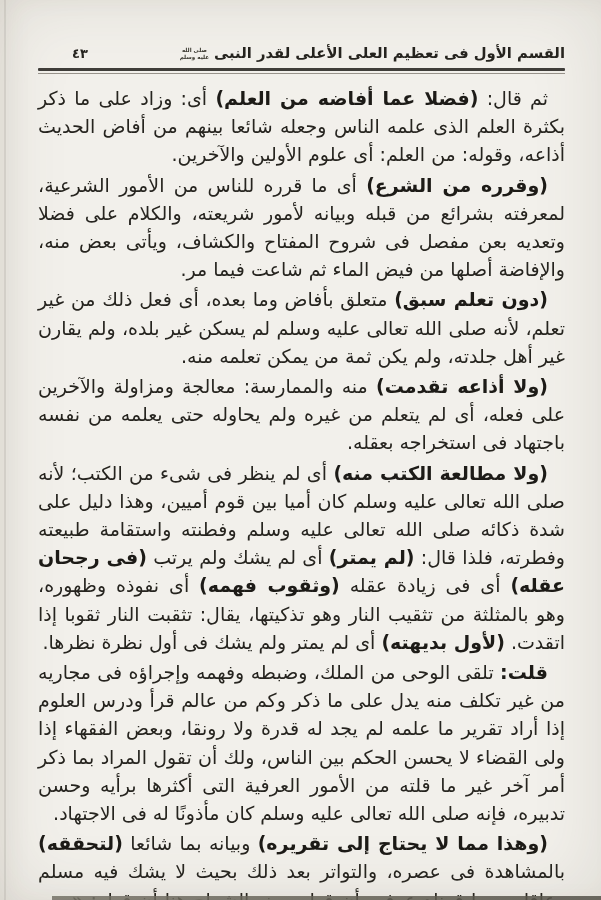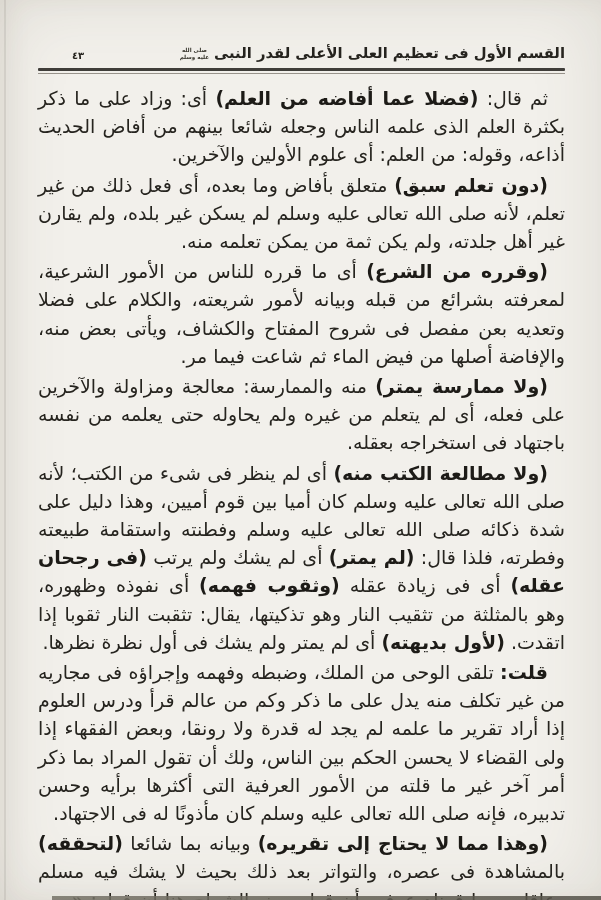--- a/index.html
+++ b/index.html
@@ -55,21 +55,21 @@
     flex-direction:column;
     align-items:center;
     justify-content:center;
     font-size:5.6px;
     line-height:6.2px;
     font-weight:bold;
     color:#3a382f;
     transform:translateY(1px);
   }
   .page-num{
-    font-size:10px;
+    font-size:13px;
     margin-left:34px;
     letter-spacing:2px;
   }
   .header-rule{margin-top:7px;}
   .rule-thick{height:3px;background:#403e3a;border-radius:1px;}
   .rule-thin{height:1px;background:#99948c;margin-top:2px;}
   .body-text{
     margin-top:10px;
     font-size:19px;
     line-height:28.2px;
@@ -100,23 +100,23 @@
       <span class="page-num">٤٣</span>
     </header>
 
     <div class="header-rule">
       <div class="rule-thick"></div>
       <div class="rule-thin"></div>
     </div>
 
     <main class="body-text">
         <p class="para"><span>ثم قال: </span><b>(فضلا عما أفاضه من العلم)</b><span> أى: وزاد على ما ذكر بكثرة العلم الذى علمه الناس وجعله شائعا بينهم من أفاض الحديث أذاعه، وقوله: من العلم: أى علوم الأولين والآخرين.</span></p>
+        <p class="para"><b>(وقرره من الشرع)</b><span> أى ما قرره للناس من الأمور الشرعية، لمعرفته بشرائع من قبله وبيانه لأمور شريعته، والكلام على فضلا وتعديه بعن مفصل فى شروح المفتاح والكشاف، ويأتى بعض منه، والإفاضة أصلها من فيض الماء ثم شاعت فيما مر.</span></p>
         <p class="para"><b>(دون تعلم سبق)</b><span> متعلق بأفاض وما بعده، أى فعل ذلك من غير تعلم، لأنه صلى الله تعالى عليه وسلم لم يسكن غير بلده، ولم يقارن غير أهل جلدته، ولم يكن ثمة من يمكن تعلمه منه.</span></p>
-        <p class="para"><b>(وقرره من الشرع)</b><span> أى ما قرره للناس من الأمور الشرعية، لمعرفته بشرائع من قبله وبيانه لأمور شريعته، والكلام على فضلا وتعديه بعن مفصل فى شروح المفتاح والكشاف، ويأتى بعض منه، والإفاضة أصلها من فيض الماء ثم شاعت فيما مر.</span></p>
-        <p class="para"><b>(ولا ممارسة يمتر)</b><span> منه والممارسة: معالجة ومزاولة والآخرين على فعله، أى لم يتعلم من غيره ولم يحاوله حتى يعلمه من نفسه باجتهاد فى استخراجه بعقله.</span></p>
+        <p class="para"><b>(ولا أذاعه تقدمت)</b><span> منه والممارسة: معالجة ومزاولة والآخرين على فعله، أى لم يتعلم من غيره ولم يحاوله حتى يعلمه من نفسه باجتهاد فى استخراجه بعقله.</span></p>
         <p class="para"><b>(ولا مطالعة الكتب منه)</b><span> أى لم ينظر فى شىء من الكتب؛ لأنه صلى الله تعالى عليه وسلم كان أميا بين قوم أميين، وهذا دليل على شدة ذكائه صلى الله تعالى عليه وسلم وفطنته واستقامة طبيعته وفطرته، فلذا قال: </span><b>(لم يمتر)</b><span> أى لم يشك ولم يرتب </span><b>(فى رجحان عقله)</b><span> أى فى زيادة عقله </span><b>(وثقوب فهمه)</b><span> أى نفوذه وظهوره، وهو بالمثلثة من تثقيب النار وهو تذكيتها، يقال: تثقبت النار ثقوبا إذا اتقدت. </span><b>(لأول بديهته)</b><span> أى لم يمتر ولم يشك فى أول نظرة نظرها.</span></p>
         <p class="para"><b>قلت:</b><span> تلقى الوحى من الملك، وضبطه وفهمه وإجراؤه فى مجاريه من غير تكلف منه يدل على ما ذكر وكم من عالم قرأ ودرس العلوم إذا أراد تقرير ما علمه لم يجد له قدرة ولا رونقا، وبعض الفقهاء إذا ولى القضاء لا يحسن الحكم بين الناس، ولك أن تقول المراد بما ذكر أمر آخر غير ما قلته من الأمور العرفية التى أكثرها برأيه وحسن تدبيره، فإنه صلى الله تعالى عليه وسلم كان مأذونًا له فى الاجتهاد.</span></p>
         <p class="para"><b>(وهذا مما لا يحتاج إلى تقريره)</b><span> وبيانه بما شائعا </span><b>(لتحققه)</b><span> بالمشاهدة فى عصره، والتواتر بعد ذلك بحيث لا يشك فيه مسلم وعاقل، وبما قرناه عرفت أن قول بعض الشراح هنا أن قوله: «ومن تأمل» إلى آخره غير واقع موقعه؛ لأن العلم بمثل هذا ملحق بالبديهيات، وقد استشعر ذلك فقال: «وثقوب فهمه لأول بديهة» فهذا تطويل غير</span></p>
       </main>
 
   </div>
 
   <div class="scan-edge-bottom"></div>
 </div>
 

